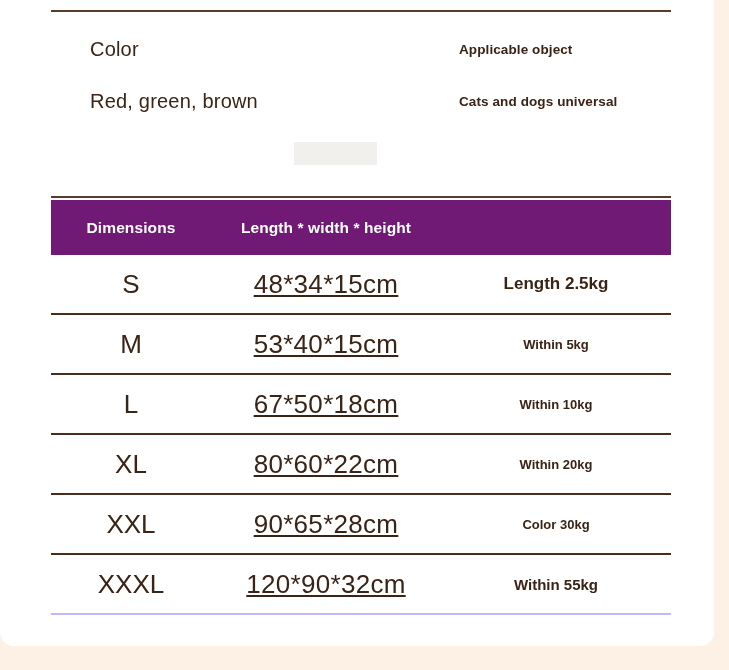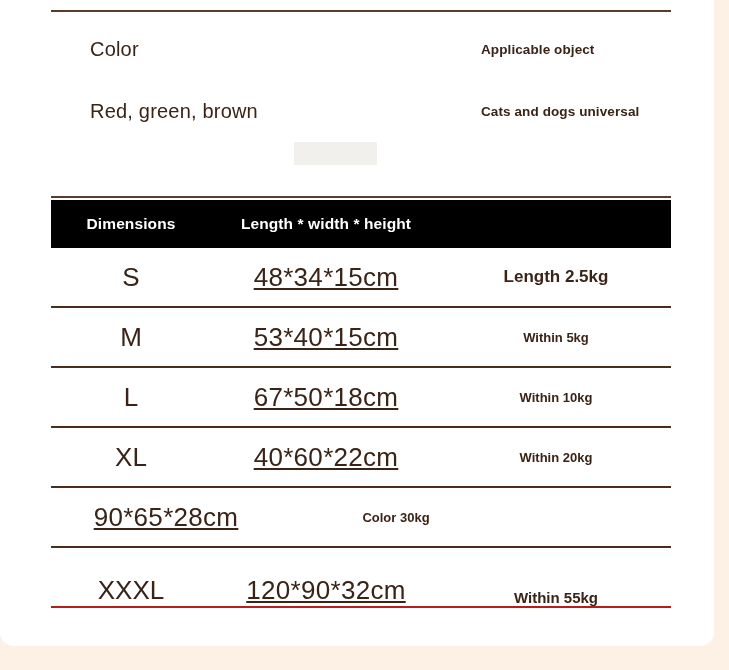--- a/index.html
+++ b/index.html
@@ -48,21 +48,21 @@
     position: absolute;
     left: 39px;
     top: 0;
     font-size: 20px;
     font-weight: normal;
     color: #3a2317;
     letter-spacing: 0.2px;
   }
   .spec-right {
     position: absolute;
-    left: 430px;
+    left: 408px;
     top: 4px;
     font-size: 13.5px;
     font-weight: bold;
     color: #3a2317;
     letter-spacing: 0.1px;
   }
   .highlight-bar {
     position: absolute;
     left: 243px;
     top: 104px;
@@ -91,42 +91,42 @@
   
   .size-table {
     position: absolute;
     left: 0;
     top: 200px;
     width: 620px;
   }
   .table-head {
     display: flex;
     align-items: center;
-    height: 48px;
-    background: #000000;
+    height: 55px;
+    background: #701a75;
     color: #ffffff;
   }
   .th {
     font-size: 15.5px;
     font-weight: bold;
     text-align: center;
     letter-spacing: 0.1px;
   }
   .col-1 { width: 160px; }
   .col-2 { width: 230px; }
   .col-3 { width: 230px; }
 
   .tr {
     display: flex;
     align-items: center;
     height: 58px;
     border-bottom: 2px solid #4a2d1d;
     position: relative;
   }
-  .tr:last-child { border-bottom: 2px solid #b91c1c; align-items: flex-end; }
+  .tr:last-child { border-bottom: 2px solid #c4b5fd; }
   .td {
     text-align: center;
     color: #3a2317;
   }
   .td-size {
     font-size: 26px;
     font-weight: 400;
   }
   .td-dim {
     font-size: 26px;
@@ -158,21 +158,21 @@
       <div class="highlight-bar"></div>
 
       <div class="spec-row">
         <div class="spec-left">Color</div>
         <div class="spec-right">Applicable object</div>
       </div>
 
       <div class="ghost ghost-a"></div>
       <div class="ghost ghost-b"></div>
 
-      <div class="spec-row" style="margin-top:16px;">
+      <div class="spec-row" style="margin-top:6px;">
         <div class="spec-left">Red, green, brown</div>
         <div class="spec-right">Cats and dogs universal</div>
       </div>
 
       <div class="spec-rule"></div>
     </div>
 
     <div class="size-table">
       <div class="table-head">
         <div class="th col-1">Dimensions</div>
@@ -190,24 +190,25 @@
             <div class="td td-dim col-2">53*40*15cm</div>
             <div class="td td-body col-3" style="font-size: 13px;">Within 5kg</div>
           </div>
           <div class="tr">
             <div class="td td-size col-1">L</div>
             <div class="td td-dim col-2">67*50*18cm</div>
             <div class="td td-body col-3" style="font-size: 13px;">Within 10kg</div>
           </div>
           <div class="tr">
             <div class="td td-size col-1">XL</div>
-            <div class="td td-dim col-2">40*60*22cm</div>
+            <div class="td td-dim col-2">80*60*22cm</div>
             <div class="td td-body col-3" style="font-size: 13px;">Within 20kg</div>
           </div>
           <div class="tr">
+            <div class="td td-size col-1">XXL</div>
             <div class="td td-dim col-2">90*65*28cm</div>
             <div class="td td-body col-3" style="font-size: 13px;">Color 30kg</div>
           </div>
           <div class="tr">
             <div class="td td-size col-1">XXXL</div>
             <div class="td td-dim col-2">120*90*32cm</div>
             <div class="td td-body col-3" style="font-size: 15px;">Within 55kg</div>
           </div>
         </div>
     </div>

